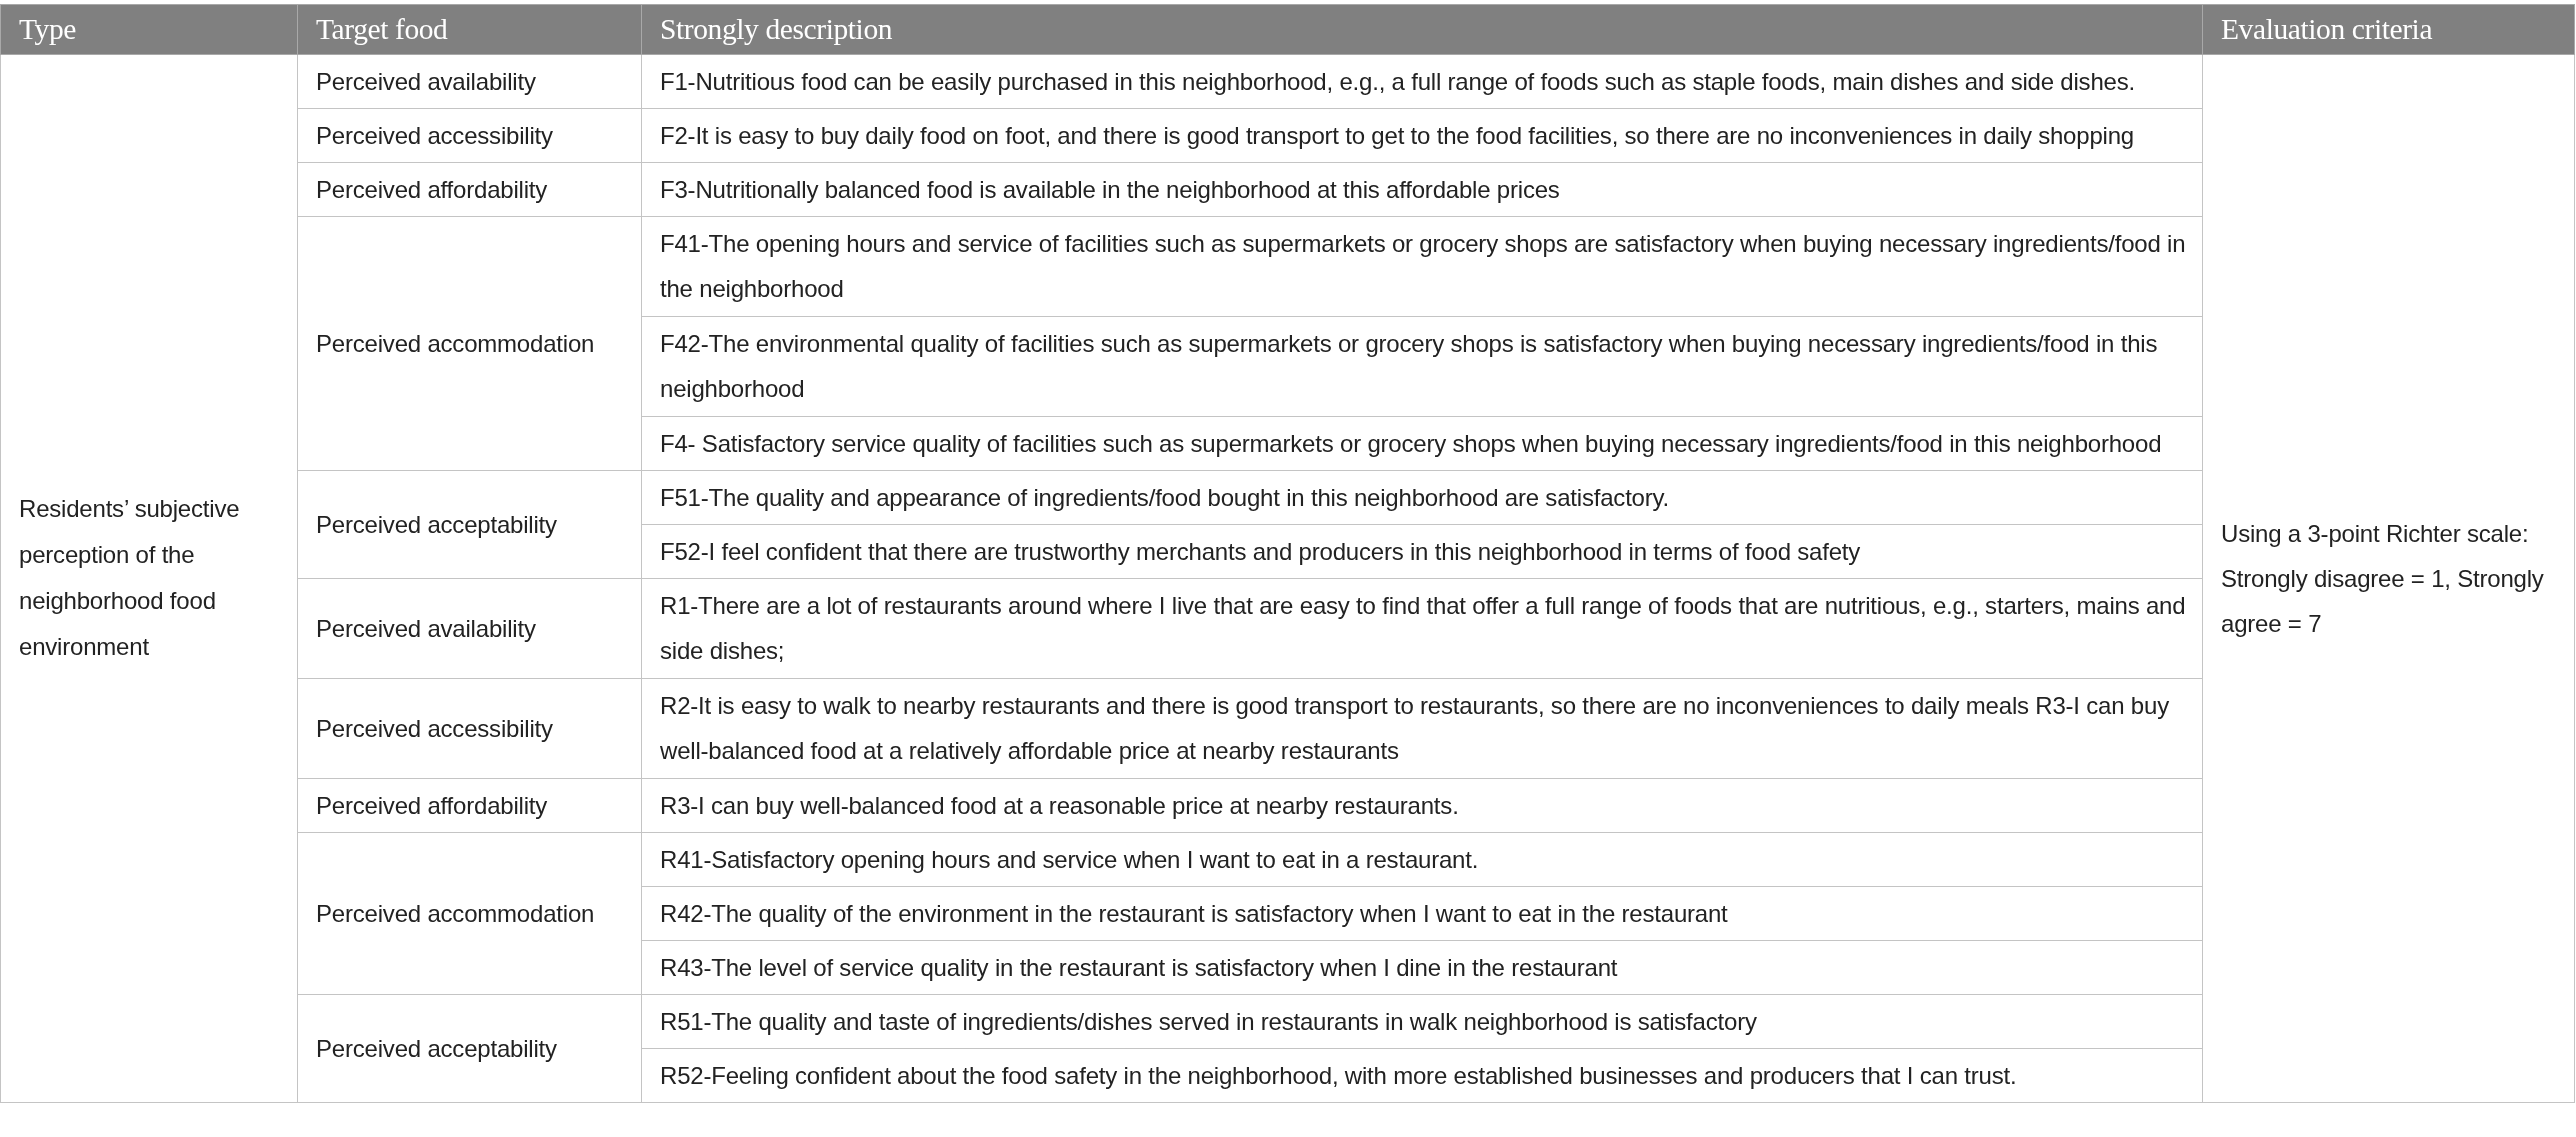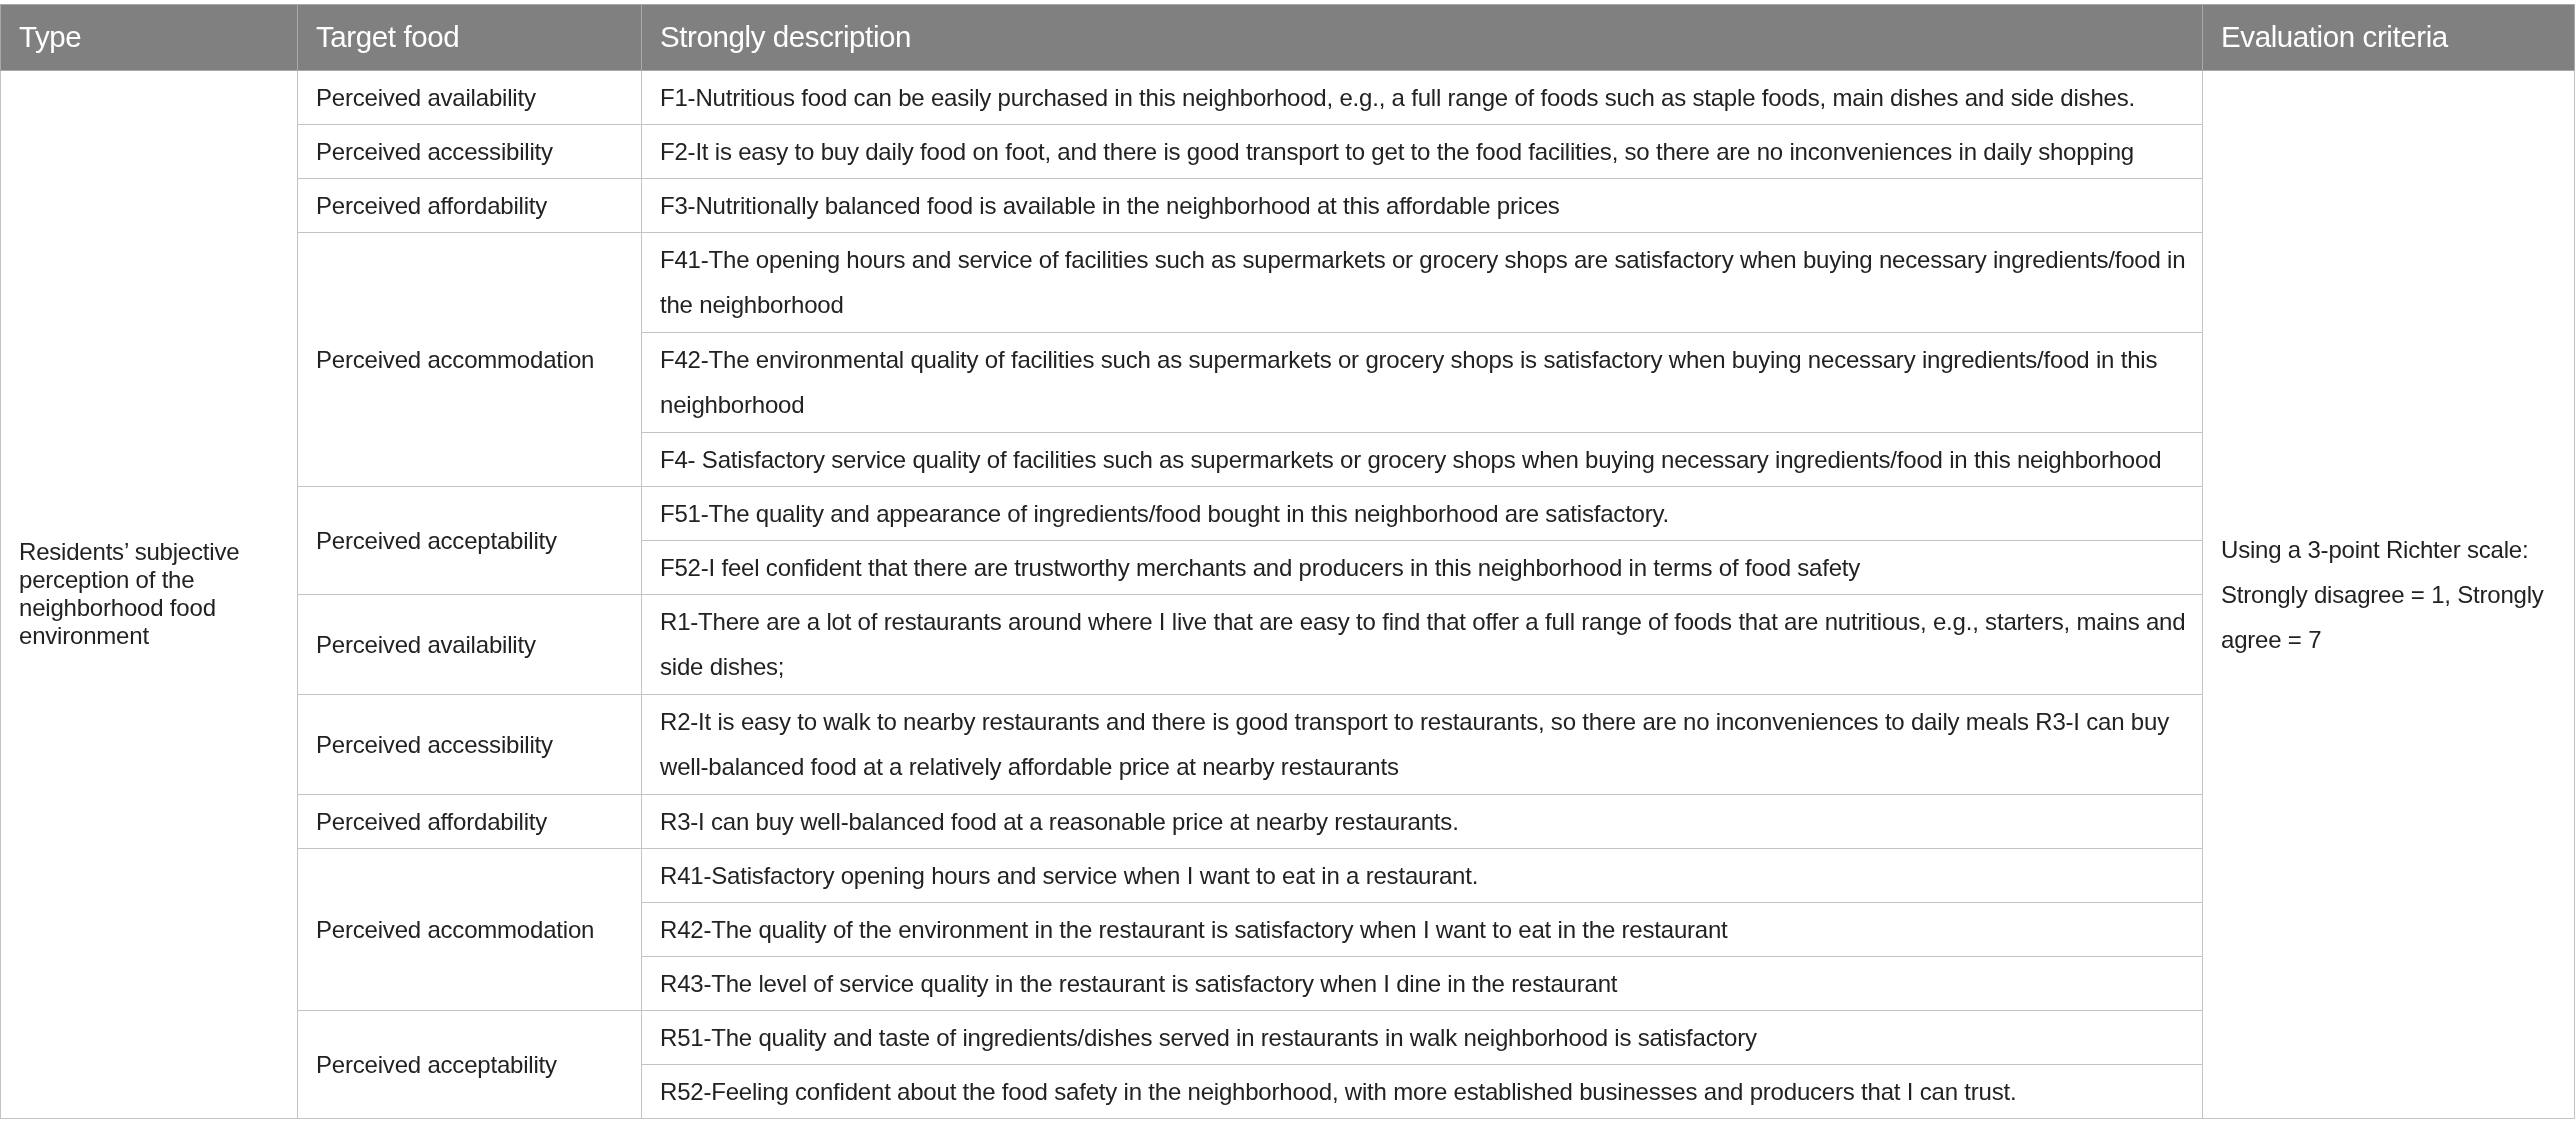--- a/index.html
+++ b/index.html
@@ -5,30 +5,30 @@
   html, body { margin: 0; padding: 0; background: #ffffff; }
   body { width: 2576px; height: 1137px; overflow: hidden; position: relative; }
   .tbl-wrap { position: absolute; left: 0; top: 3.6px; width: 2576px; }
   table { border-collapse: collapse; width: 2574px; table-layout: fixed; }
   col.c1 { width: 297px; }
   col.c2 { width: 344px; }
   col.c3 { width: 1561px; }
   col.c4 { width: 372px; }
   thead th {
     background: #808080; color: #ffffff; text-align: left; font-weight: normal;
-    font-family: Liberation Sans, sans-serif; font-size: 29.5px; height: 66px;
+    font-family: Liberation Serif, serif; font-size: 29.5px; height: 50px;
     padding: 0 0 0 18px; border: 1.8px solid #a9a9a9; box-sizing: border-box;
     letter-spacing: -0.4px;
   }
   tbody td {
     font-family: Liberation Sans, sans-serif; font-size: 24px; color: #222222;
     border: 1.8px solid #c4c4c4; padding: 0 16px 0 18px; vertical-align: middle;
     line-height: 45px; box-sizing: border-box; letter-spacing: -0.2px;
   }
-  td.type-cell { line-height: 28px; margin-top: 16px; }
+  td.type-cell { line-height: 46px; margin-top: 16px; }
   td.crit-cell { line-height: 45px; }
   tr.h1 td { height: 54px; }
   tr.h2 td { height: 100px; }
 </style>
 </head>
 <body>
 
 <div class="tbl-wrap">
 <table>
   <colgroup>

